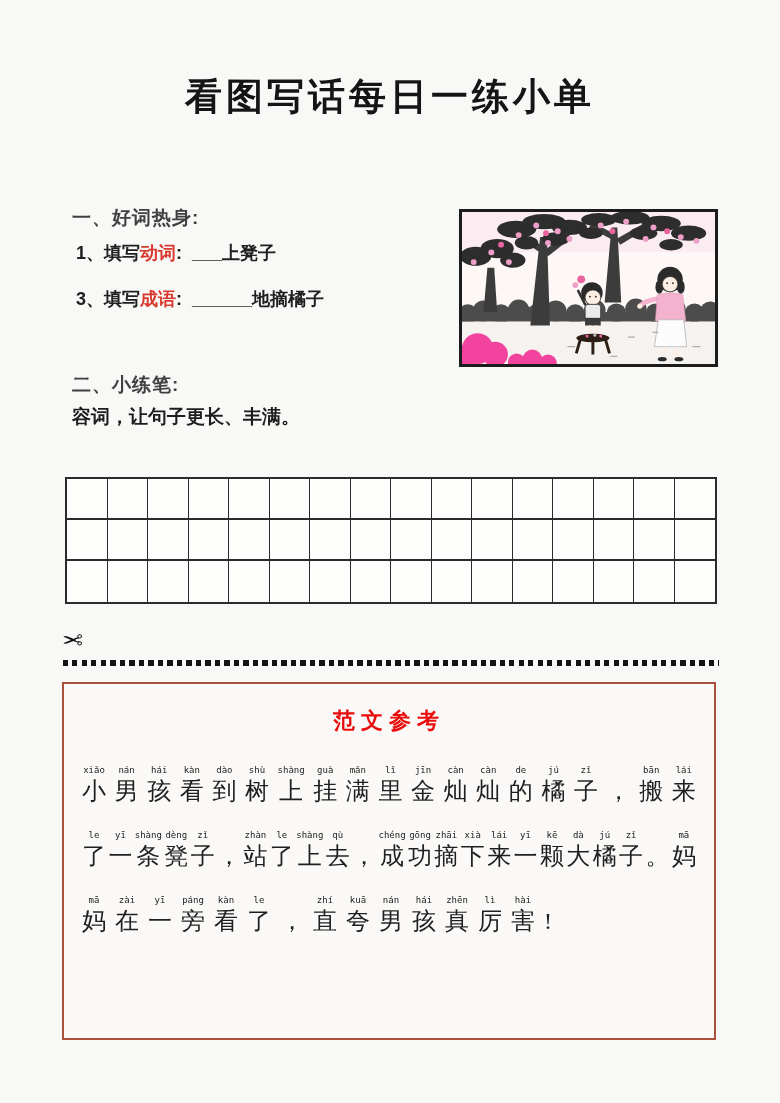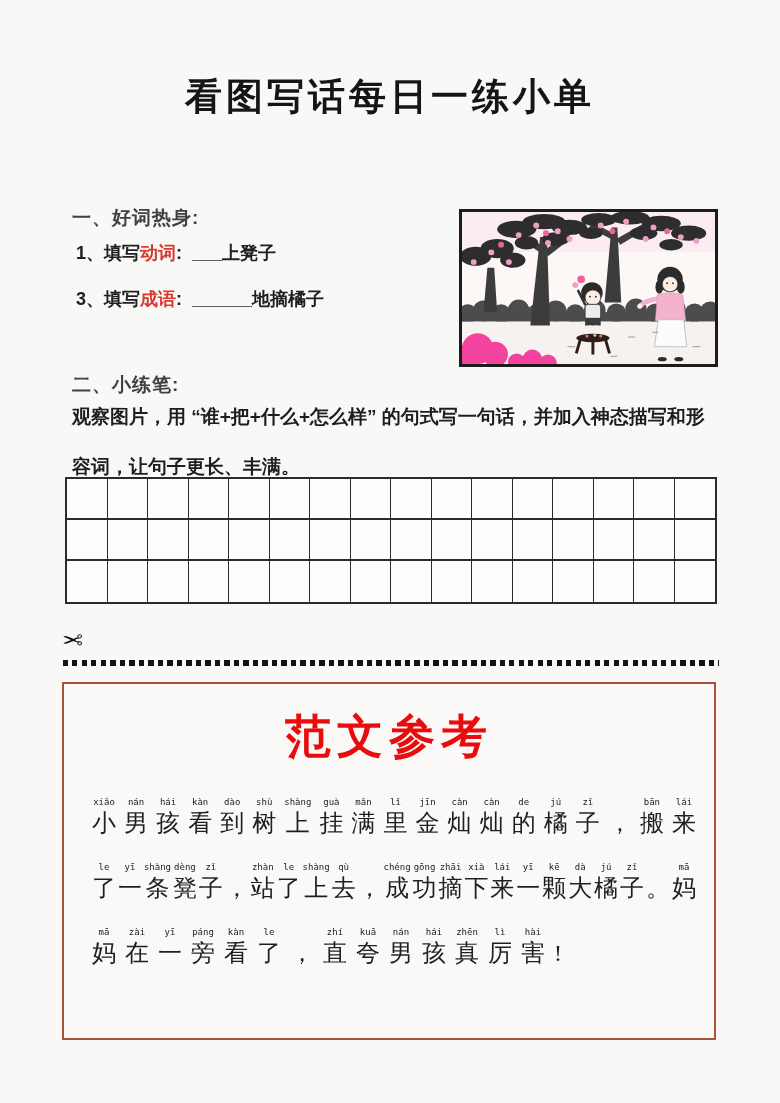--- a/index.html
+++ b/index.html
@@ -57,23 +57,23 @@
   .dotline{
     position:absolute;left:63px;top:660px;width:656px;height:6px;
     background:repeating-linear-gradient(90deg,#141414 0 5px,transparent 5px 9.5px);
   }
   .sample-box{
     position:absolute;left:62px;top:682px;width:654px;height:358px;
     border:2px solid #a9503f;box-sizing:border-box;background:#faf9f7;
   }
   .sample-title{
     margin-top:22px;text-align:center;
-    font-size:46px;font-weight:900;letter-spacing:6px;
-  }
-  .sample-lines{padding:28px 18px 0 28px;}
+    font-size:22px;font-weight:900;letter-spacing:6px;
+  }
+  .sample-lines{padding:28px 18px 0 18px;}
   .pline{
     display:flex;justify-content:space-between;align-items:flex-end;
     margin-bottom:24px;
   }
   .pline.left{justify-content:flex-start;gap:9px;}
   .syl{display:flex;flex-direction:column;align-items:center;}
   .py{
     font-family:"DejaVu Sans Mono", monospace;
     font-size:9px;height:13px;line-height:13px;color:#222;white-space:nowrap;
   }
@@ -216,21 +216,20 @@
       </g>
       <g stroke="#9a9a9a" stroke-width="1">
         <path d="M108 140 h8 M170 130 h7 M195 125 h6 M236 140 h8 M152 150 h7"></path>
       </g>
     </svg>
   </div>
 
   <div class="sec-heading" id="sec2-heading">二、小练笔:</div>
 
   <div class="instructions">
-    <div>观察图片，用 “谁+把+什么+怎么样” 的句式写一句话，并加入神态描写和形</div>
     <div>容词，让句子更长、丰满。</div>
   </div>
 
   <div class="grid">
       <div class="cell"></div>
       <div class="cell"></div>
       <div class="cell"></div>
       <div class="cell"></div>
       <div class="cell"></div>
       <div class="cell"></div>

